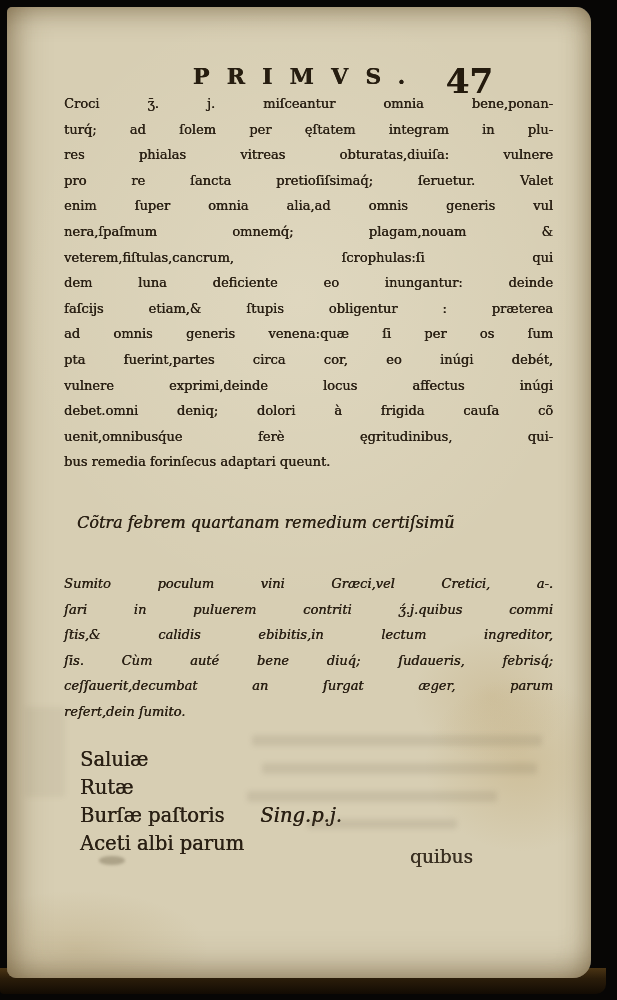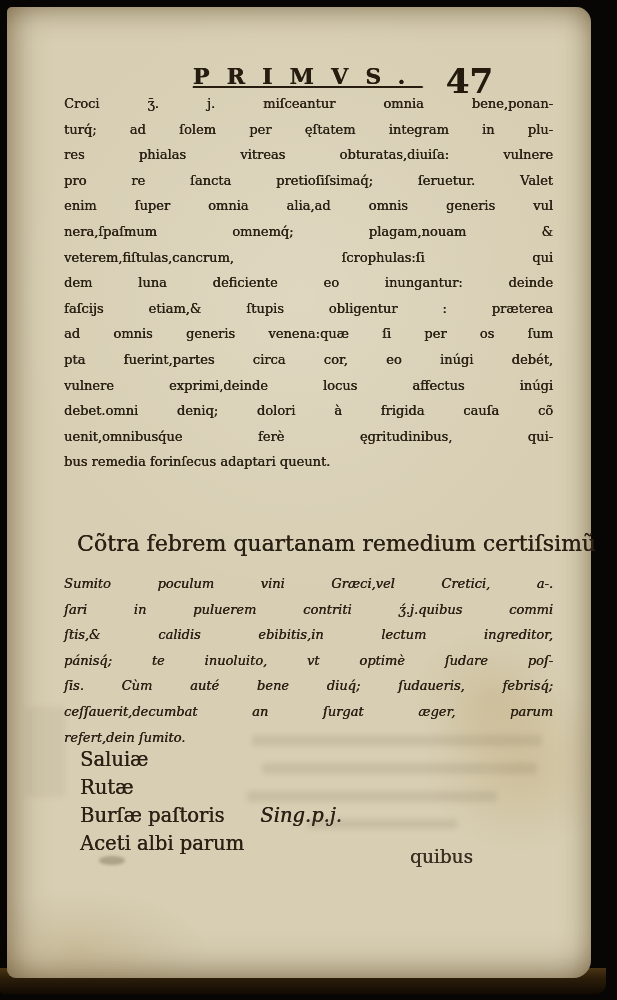--- a/index.html
+++ b/index.html
@@ -43,43 +43,43 @@
   .g5{left:18px;top:700px;width:40px;height:90px;background:rgba(110,100,75,.08);}
   .ink-smudge{
     position:absolute;left:92px;top:849px;width:26px;height:9px;
     background:rgba(95,84,58,.35);filter:blur(1.5px);border-radius:50%;
   }
   
   .header{position:absolute;left:0;top:56px;width:100%;height:28px;}
   .running-title{
     display:block;text-align:center;
     font-size:22px;font-weight:bold;letter-spacing:0.78em;text-indent:0.78em;
-    color:#261d10;text-shadow:0.4px 0 0 currentColor;text-decoration:underline;
+    color:#261d10;text-shadow:0.4px 0 0 currentColor;
   }
   .page-number{
     position:absolute;right:98px;top:-2px;
     font-size:34px;font-weight:bold;color:#241b0e;
     text-shadow:0.4px 0 0 currentColor;
     text-align:center;
   }
   
   .text-col{position:absolute;left:57px;top:0;width:489px;}
   .para{position:absolute;left:0;width:489px;}
   .p1{top:84px;}
   .p2{top:564px;font-style:italic;}
   .tline{
     font-size:13px;line-height:25.6px;white-space:nowrap;
     text-align:justify;text-align-last:justify;white-space:normal;
     height:25.6px;overflow:visible;
     text-shadow:0.35px 0 0 currentColor;
   }
   .tline-end{text-align-last:left;}
   .section-heading{
-    position:absolute;left:13px;top:524px;width:476px;
-    font-size:22px;line-height:26px;
+    position:absolute;left:13px;top:503px;width:476px;
+    font-style:italic;font-size:16px;line-height:26px;
     text-shadow:0.3px 0 0 currentColor;white-space:nowrap;
   }
   
   .recipe-list{position:absolute;left:73px;top:739px;width:400px;}
   .recipe-row{
     font-size:19.5px;line-height:28px;height:28px;white-space:nowrap;
     text-shadow:0.35px 0 0 currentColor;
   }
   .recipe-item{display:inline-block;min-width:168px;}
   .dose-note{display:inline-block;margin-left:6px;font-style:italic;}
@@ -119,21 +119,20 @@
       <div class="tline">uenit,omnibusq́ue ferè ęgritudinibus, qui-</div>
       <div class="tline tline-end">bus remedia forinſecus adaptari queunt.</div>
     </div>
 
     <div class="section-heading">Cõtra febrem quartanam remedium certiſsimũ</div>
 
     <div class="para p2">
       <div class="tline">Sumito poculum vini Græci,vel Cretici, a-.</div>
       <div class="tline">ſari in puluerem contriti ʒ́.j.quibus commi</div>
       <div class="tline">ſtis,&amp; calidis ebibitis,in lectum ingreditor,</div>
-      <div class="tline">pánisq́; te inuoluito, vt optimè ſudare poſ-</div>
       <div class="tline">ſis. Cùm auté bene diuq́; ſudaueris, febrisq́;</div>
       <div class="tline">ceſſauerit,decumbat an ſurgat æger, parum</div>
       <div class="tline tline-end">refert,dein ſumito.</div>
     </div>
 
   </div>
 
   <div class="recipe-list">
     <div class="recipe-row">
       <span class="recipe-item">Saluiæ</span>

